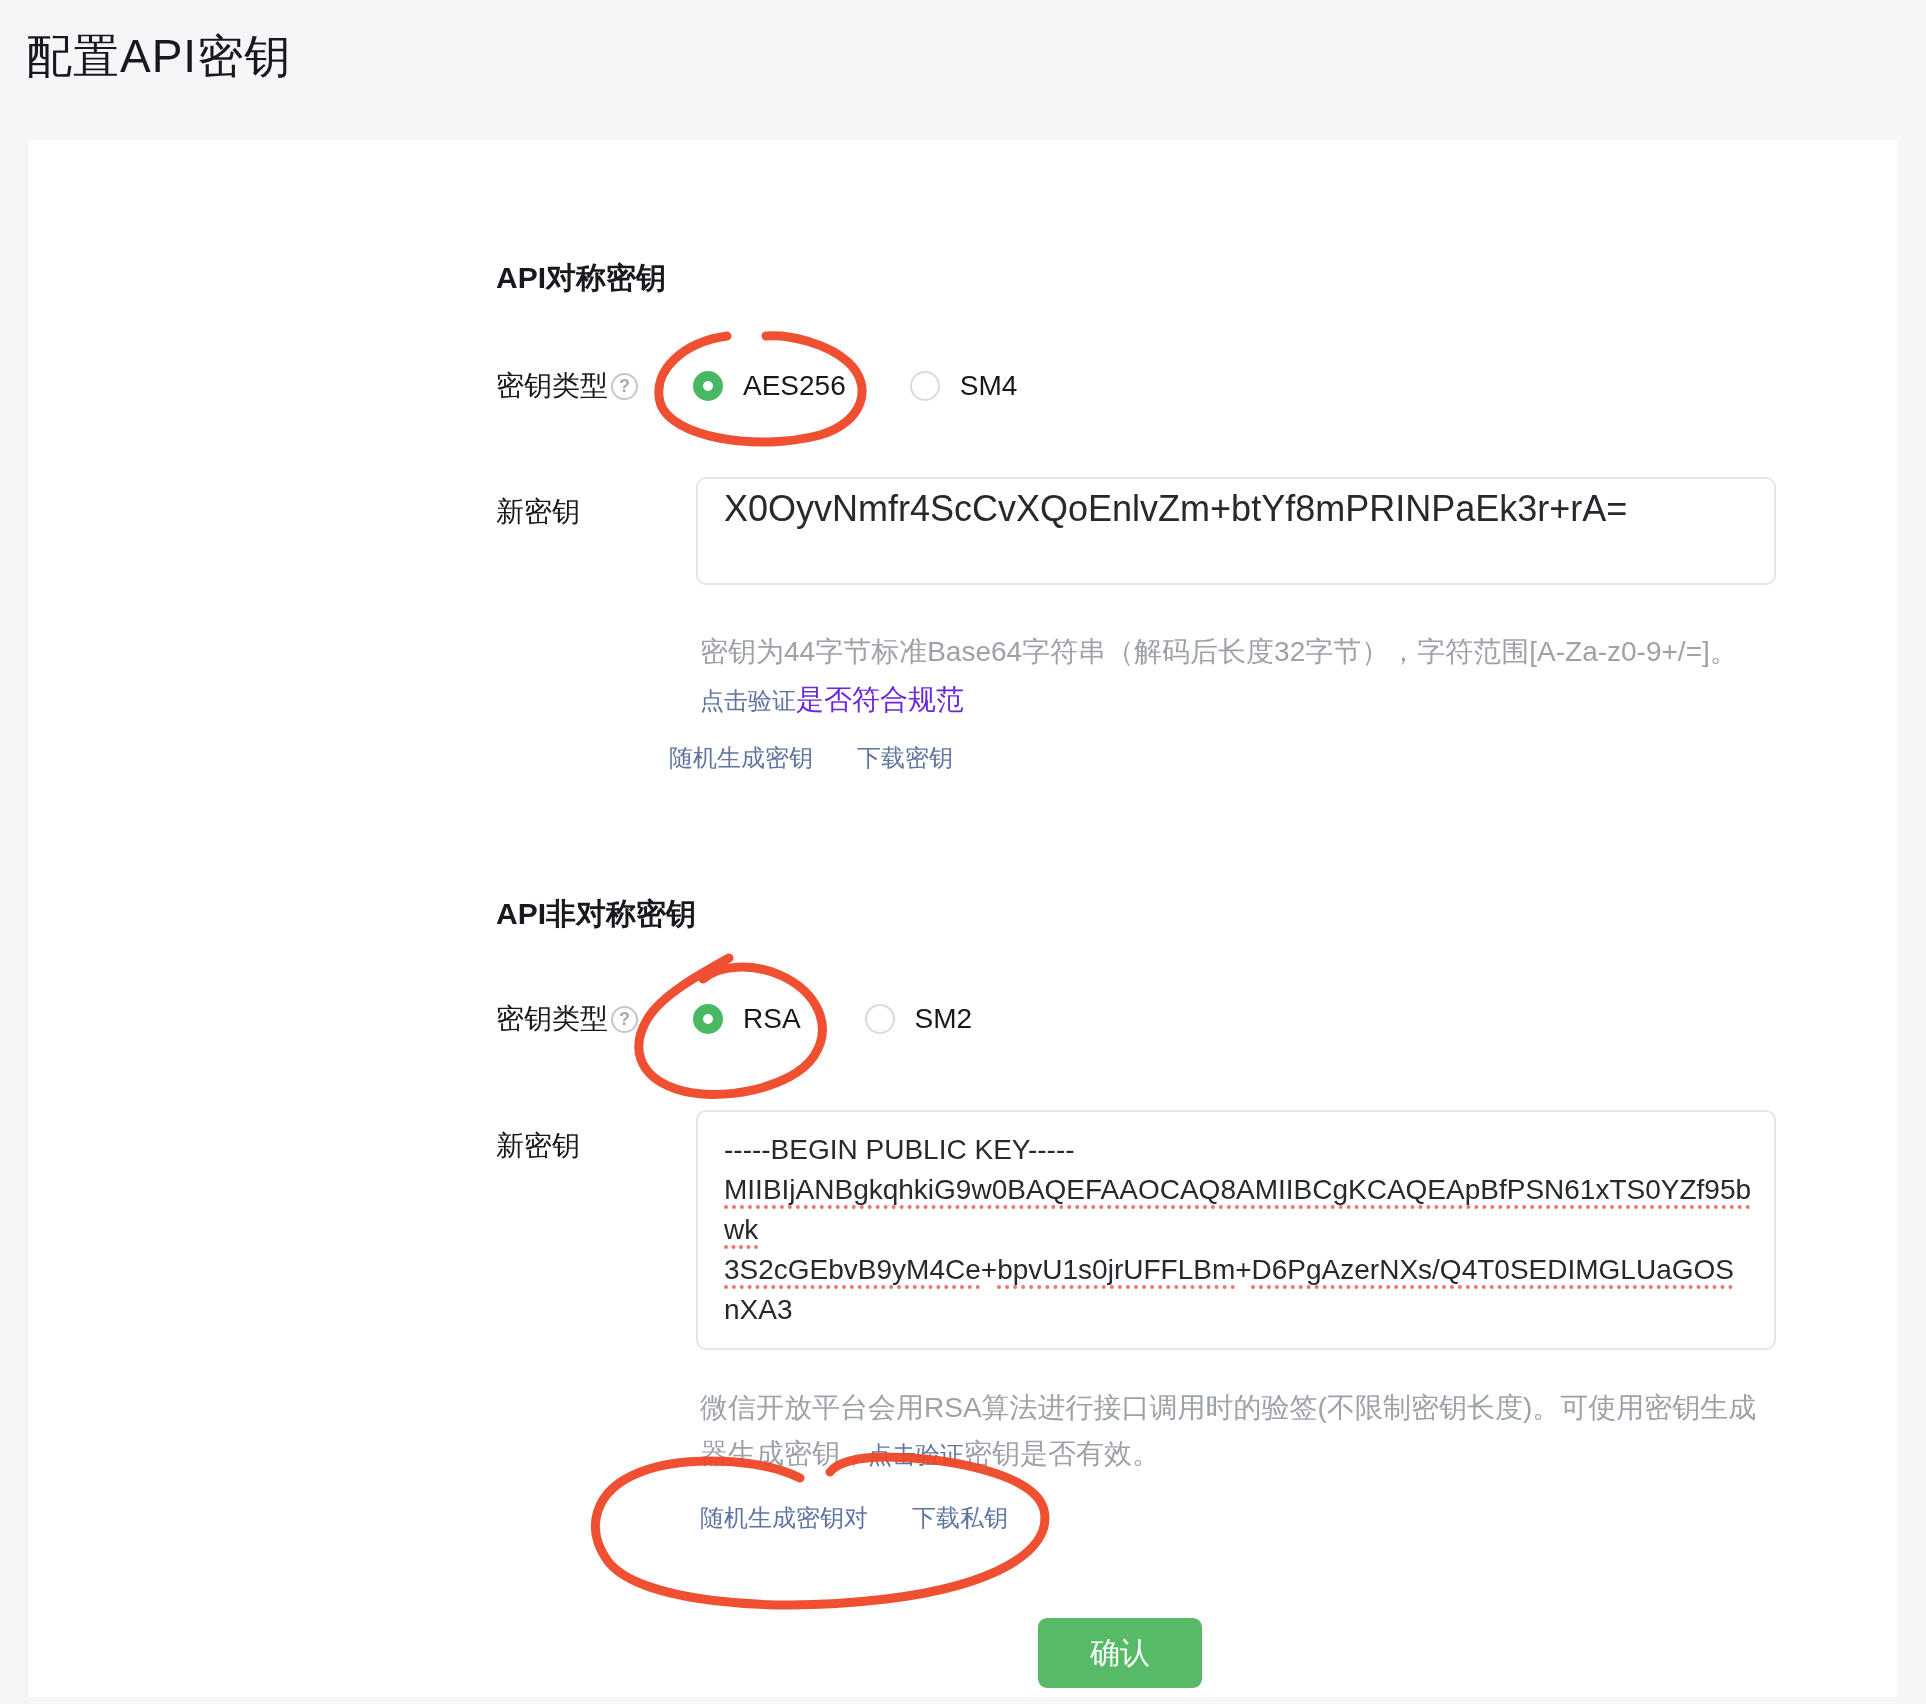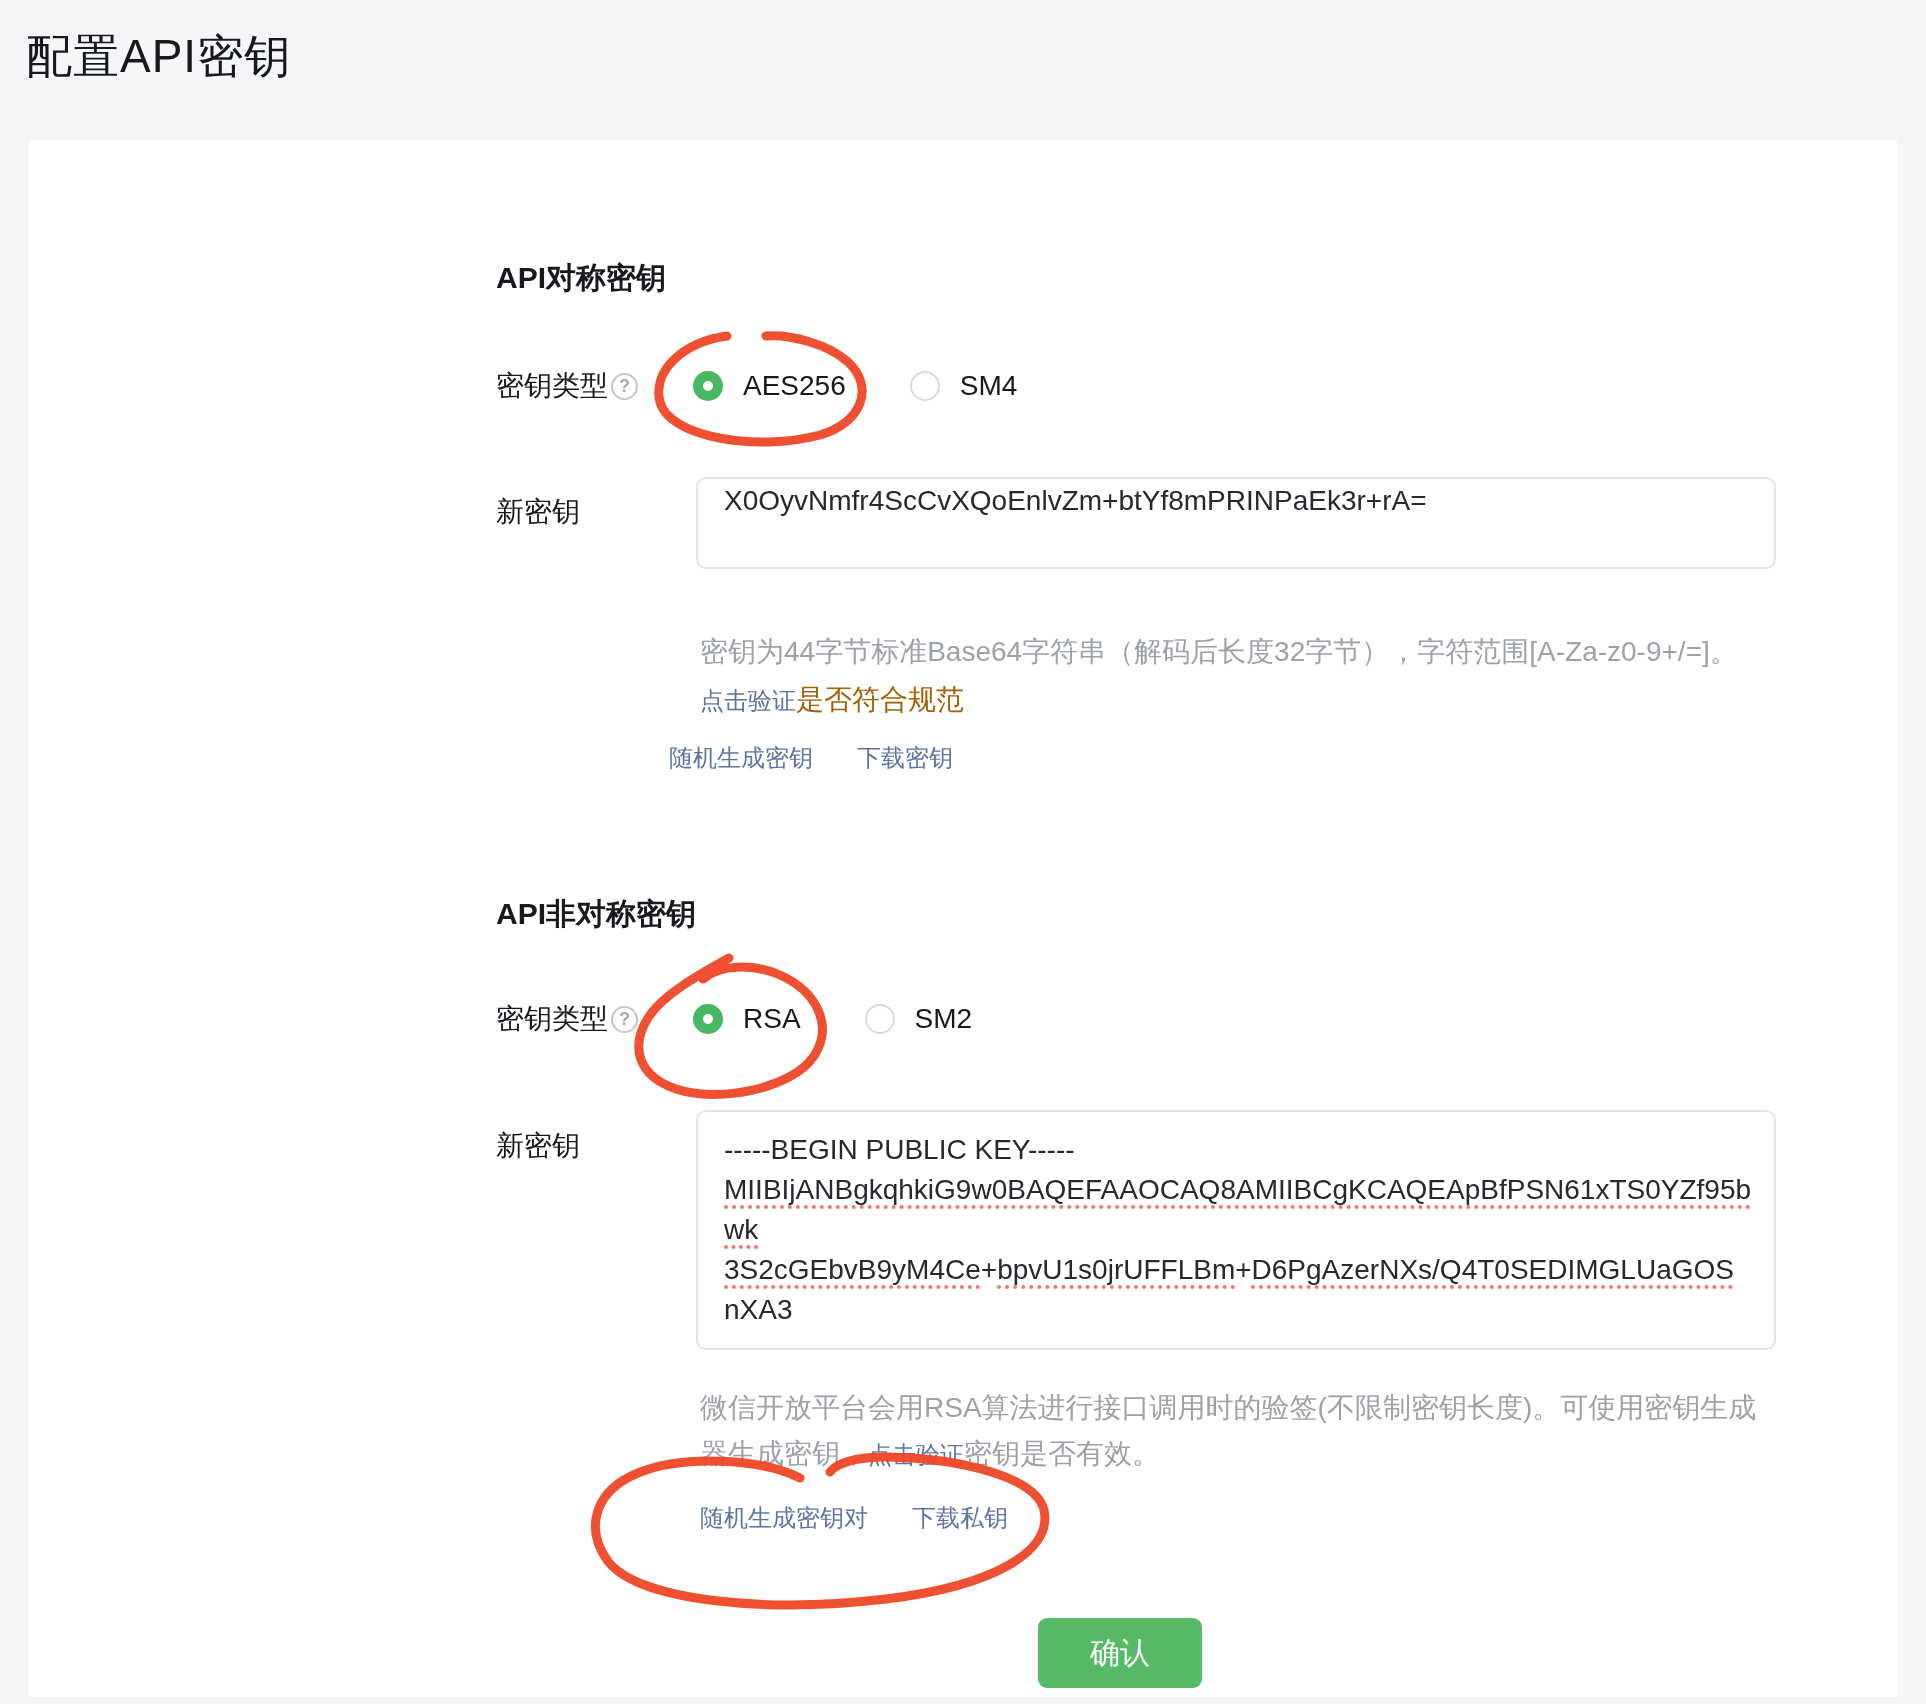--- a/index.html
+++ b/index.html
@@ -32,32 +32,32 @@
   .radio-row{position:absolute;display:flex;align-items:center;gap:20px;height:36px;}
   .s1-radios{left:664px;top:228px;}
   .s2-radios{left:664px;top:861px;}
   .radio{width:30px;height:30px;border-radius:50%;background:#fff;border:2px solid #d8dadd;display:inline-flex;align-items:center;justify-content:center;cursor:pointer;flex:none;}
   .radio.checked{background:var(--radio-green);border-color:var(--radio-green);}
   .radio .dot{width:10px;height:10px;border-radius:50%;background:transparent;}
   .radio.checked .dot{background:#fff;}
   .radio.second{margin-left:44px;}
   .radio-label{font-size:28px;color:var(--text-dark);cursor:pointer;}
 
-  .key-input{position:absolute;left:667px;top:337px;width:1080px;height:92px;border:2px solid #e3e5e8;border-radius:10px;background:#fff;font-size:28px;color:#26292e;padding:0 26px 44px 26px;font-family:"Liberation Sans","DejaVu Sans",sans-serif;outline:none;}
+  .key-input{position:absolute;left:667px;top:337px;width:1080px;height:108px;border:2px solid #e3e5e8;border-radius:10px;background:#fff;font-size:36px;color:#26292e;padding:0 26px 44px 26px;font-family:"Liberation Sans","DejaVu Sans",sans-serif;outline:none;}
 
   .key-box{position:absolute;left:667px;top:970px;width:1080px;height:240px;border:2px solid #e3e5e8;border-radius:10px;background:#fff;padding:18px 26px;font-size:28px;color:#26292e;line-height:40px;overflow:hidden;cursor:text;}
   .key-line{white-space:nowrap;}
   .key-line .sp{text-decoration:underline;text-decoration-style:dotted;text-decoration-color:var(--spellcheck-red);text-decoration-thickness:4px;text-underline-offset:6px;}
 
   .helper{position:absolute;font-size:28px;color:var(--text-gray);line-height:40px;}
   .s1-helper{left:671px;top:492px;text-align:right;}
   .s2-helper1{left:671px;top:1248px;}
   .s2-helper2{left:671px;top:1294px;}
   .validate-row{position:absolute;left:671px;top:540px;font-size:28px;line-height:40px;}
-  .validate-suffix{color:#a16207;}
+  .validate-suffix{color:#6d28d9;}
   .link{color:var(--link-blue);cursor:pointer;text-decoration:none;font-size:24px;}
   .links-row{position:absolute;display:flex;gap:44px;font-size:28px;line-height:40px;}
   .s1-links{left:640px;top:598px;}
   .s2-links{left:671px;top:1358px;}
 
   .confirm-btn{position:absolute;left:1009px;top:1478px;width:164px;height:70px;background:var(--button-green);border:none;border-radius:9px;color:#ffffff;font-size:30px;font-family:"Liberation Sans","DejaVu Sans",sans-serif;cursor:pointer;}
 
   .annotation-overlay{position:absolute;left:0;top:0;width:1926px;height:1704px;pointer-events:none;z-index:6;}
   .annotation-overlay path{fill:none;stroke:var(--annotation-red);stroke-width:9;stroke-linecap:round;stroke-linejoin:round;opacity:.95;}
 </style>

